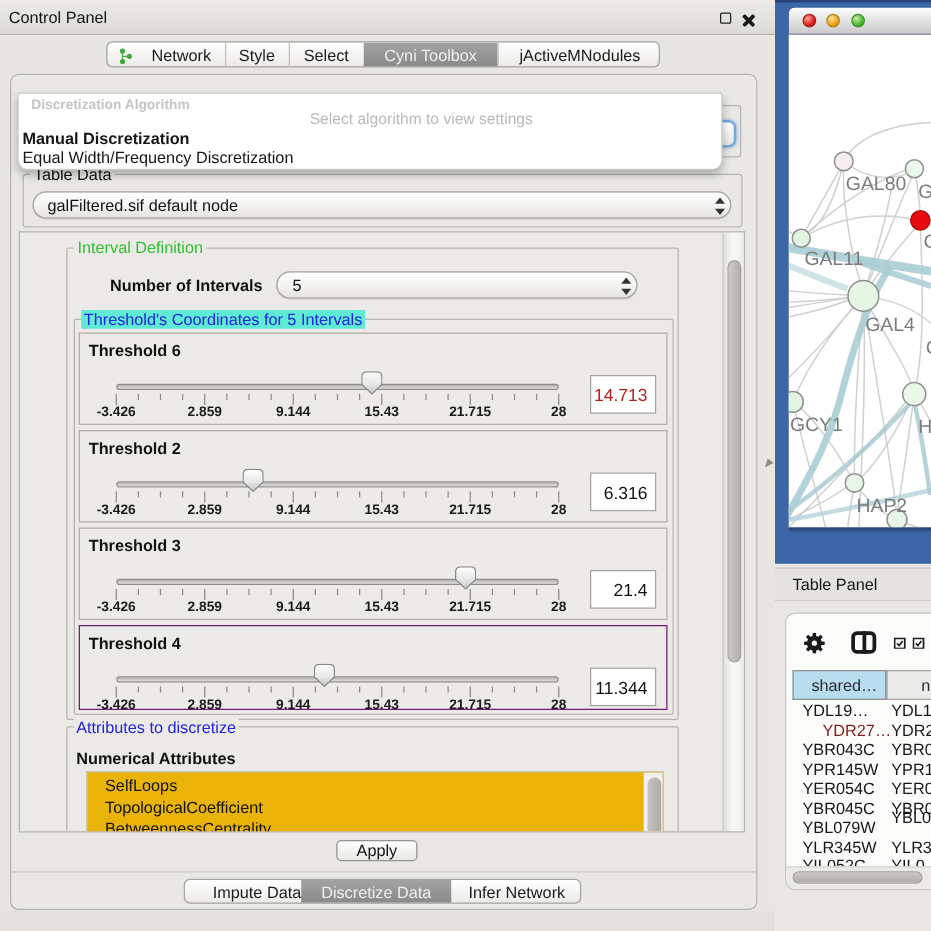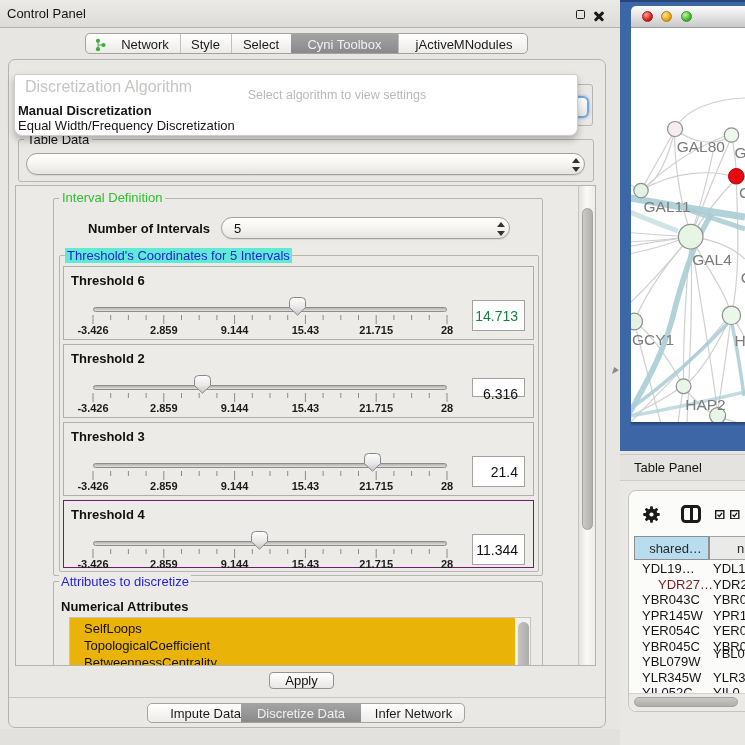--- a/index.html
+++ b/index.html
@@ -29,29 +29,30 @@
 <div class="abs" style="left:94px;top:0;width:51px;text-align:center;font-size:13px;color:#1a1a1a;line-height:21px">Style</div>
 <div class="abs" style="left:145px;top:0;width:60px;text-align:center;font-size:13px;color:#1a1a1a;line-height:21px">Select</div>
 <div class="abs" style="left:205px;top:0;width:107px;text-align:center;font-size:13px;color:#f0f0f0;line-height:21px">Cyni Toolbox</div>
 <div class="abs" style="left:313px;top:0;width:130px;text-align:center;font-size:13px;color:#1a1a1a;line-height:21px">jActiveMNodules</div>
 </div>
 <div class="abs" style="left:8px;top:59px;width:598px;height:669px;border:1px solid #b5b3b0;border-radius:7px;background:#e9e8e5"></div>
 <div class="abs" style="left:18px;top:84px;width:575px;height:42px;border:1px solid #b7b5b2;border-radius:3px"></div>
 <div class="abs" style="left:572px;top:96px;width:17px;height:22px;border-radius:6px;border:2.5px solid #74a8da;background:linear-gradient(#ffffff,#e8e6e3);box-shadow:0 0 3px rgba(90,150,220,0.8)"></div>
 
 <div class="abs" style="left:14px;top:74px;width:564px;height:62px;z-index:50;background:#fff;border:1px solid #cfcdcb;border-radius:3px 3px 8px 8px;box-shadow:0 4px 7px rgba(0,0,0,0.25)">
-<div class="abs" style="left:10px;top:3px;font-size:16px;font-weight:normal;color:#c6c5c3;white-space:nowrap">Discretization Algorithm</div>
+<div class="abs" style="left:10px;top:3px;font-size:11px;font-weight:bold;color:#c6c5c3;white-space:nowrap">Discretization Algorithm</div>
 <div class="abs" style="left:40px;top:13px;width:564px;text-align:center;font-size:12.5px;color:#bab9b7;">Select algorithm to view settings</div>
 <div class="abs" style="left:3px;top:28px;font-size:13px;font-weight:bold;color:#161616">Manual Discretization</div>
 <div class="abs" style="left:3px;top:43px;font-size:13px;color:#161616">Equal Width/Frequency Discretization</div>
 </div>
 
 <div class="abs" style="left:18px;top:139px;width:576px;height:43px;border:1px solid #b7b5b2;border-radius:3px"></div>
 <div class="abs" style="left:24px;top:132px;font-size:13px;color:#111;background:#e9e8e5;padding:0 3px">Table Data</div>
 <div style="position:absolute;left:26px;top:153px;width:559px;height:22px;border-radius:11.0px;border:1px solid #a3a19e;background:linear-gradient(#ffffff,#f4f3f1 55%,#e6e4e1);box-shadow:0 1px 1px rgba(0,0,0,0.08)">
+<div style="position:absolute;left:11px;top:0;font-size:13px;color:#111;line-height:21px;white-space:nowrap">galFiltered.sif default node</div>
 <div style="position:absolute;left:545px;top:4px;width:0;height:0;border-left:4px solid transparent;border-right:4px solid transparent;border-bottom:5.5px solid #333"></div>
 <div style="position:absolute;left:545px;top:12.5px;width:0;height:0;border-left:4px solid transparent;border-right:4px solid transparent;border-top:5.5px solid #333"></div>
 </div>
 <div class="abs" style="left:15px;top:185px;width:581px;height:481px;border:1px solid #b5b3b0;background:#eceae7;overflow:hidden">
 <div class="abs" style="left:37px;top:12px;width:490px;height:378px;border:1px solid #b7b5b2;border-radius:2px"></div>
 <div class="abs" style="left:43px;top:4px;font-size:13px;color:#2ec02e;background:#eceae7;padding:0 3px">Interval Definition</div>
 <div class="abs" style="left:72px;top:35px;font-size:13px;font-weight:bold;color:#111">Number of Intervals</div>
 <div style="position:absolute;left:205px;top:31px;width:289px;height:22px;border-radius:11.0px;border:1px solid #a3a19e;background:linear-gradient(#ffffff,#f4f3f1 55%,#e6e4e1);box-shadow:0 1px 1px rgba(0,0,0,0.08)">
 <div style="position:absolute;left:12px;top:0;font-size:13px;color:#111;line-height:21px;white-space:nowrap">5</div>
 <div style="position:absolute;left:275px;top:4px;width:0;height:0;border-left:4px solid transparent;border-right:4px solid transparent;border-bottom:5.5px solid #333"></div>
@@ -94,21 +95,21 @@
         <svg style="position:absolute;left:224.8px;top:30px;width:17px;height:19px" viewBox="0 0 17 19">
           <defs>
             <linearGradient id="thg47_80" x1="0" y1="0" x2="0" y2="1">
               <stop offset="0" stop-color="#fdfdfd"></stop>
               <stop offset="0.55" stop-color="#e8e8e8"></stop>
               <stop offset="1" stop-color="#c4c4c4"></stop>
             </linearGradient>
           </defs>
           <path d="M4.5,0.5 L12.5,0.5 Q16.5,0.5 16.5,4.5 L16.5,10.5 L8.5,18.2 L0.5,10.5 L0.5,4.5 Q0.5,0.5 4.5,0.5 Z" fill="url(#thg47_80)" stroke="#8a8886" stroke-width="1"></path>
         </svg>
-<div style="position:absolute;left:408px;top:33px;width:53px;height:31px;background:#fff;border:1px solid #a5a3a0;font-size:14px;color:#15803d;text-align:right;line-height:31px;padding-right:6px">14.713</div>
+<div style="position:absolute;left:408px;top:33px;width:53px;height:31px;background:#fff;border:1px solid #a5a3a0;font-size:14px;color:#b91c1c;text-align:right;line-height:31px;padding-right:6px">14.713</div>
 </div>
 <div style="position:absolute;left:47px;top:158px;width:471px;height:74px;background:#edebe8;border:1px solid #b0aeab">
 <div style="position:absolute;left:7px;top:6px;font-size:13px;font-weight:bold;color:#111">Threshold 2</div>
 <div style="position:absolute;left:29px;top:40px;width:354px;border-radius:3px;background:linear-gradient(#b4b2b0,#e2e0de);border:1px solid #8f8d8b;height:5px"></div>
 <svg style="position:absolute;left:0;top:48px;width:471px;height:10px" viewBox="0 0 471 10">
           <line x1="29.0" y1="0" x2="29.0" y2="9" stroke="#8d8b89" stroke-width="1"></line>
           <line x1="46.7" y1="0" x2="46.7" y2="5" stroke="#8d8b89" stroke-width="1"></line>
           <line x1="64.4" y1="0" x2="64.4" y2="5" stroke="#8d8b89" stroke-width="1"></line>
           <line x1="82.1" y1="0" x2="82.1" y2="5" stroke="#8d8b89" stroke-width="1"></line>
           <line x1="99.8" y1="0" x2="99.8" y2="9" stroke="#8d8b89" stroke-width="1"></line>
@@ -138,21 +139,21 @@
         <svg style="position:absolute;left:130.2px;top:30px;width:17px;height:19px" viewBox="0 0 17 19">
           <defs>
             <linearGradient id="thg47_158" x1="0" y1="0" x2="0" y2="1">
               <stop offset="0" stop-color="#fdfdfd"></stop>
               <stop offset="0.55" stop-color="#e8e8e8"></stop>
               <stop offset="1" stop-color="#c4c4c4"></stop>
             </linearGradient>
           </defs>
           <path d="M4.5,0.5 L12.5,0.5 Q16.5,0.5 16.5,4.5 L16.5,10.5 L8.5,18.2 L0.5,10.5 L0.5,4.5 Q0.5,0.5 4.5,0.5 Z" fill="url(#thg47_158)" stroke="#8a8886" stroke-width="1"></path>
         </svg>
-<div style="position:absolute;left:408px;top:33px;width:53px;height:19px;background:#fff;border:1px solid #a5a3a0;font-size:14px;color:#111;text-align:right;line-height:31px;padding-right:6px">6.316</div>
+<div style="position:absolute;left:408px;top:33px;width:53px;height:31px;background:#fff;border:1px solid #a5a3a0;font-size:14px;color:#111;text-align:right;line-height:31px;padding-right:6px">6.316</div>
 </div>
 <div style="position:absolute;left:47px;top:236px;width:471px;height:74px;background:#edebe8;border:1px solid #b0aeab">
 <div style="position:absolute;left:7px;top:6px;font-size:13px;font-weight:bold;color:#111">Threshold 3</div>
 <div style="position:absolute;left:29px;top:40px;width:354px;border-radius:3px;background:linear-gradient(#b4b2b0,#e2e0de);border:1px solid #8f8d8b;height:5px"></div>
 <svg style="position:absolute;left:0;top:48px;width:471px;height:10px" viewBox="0 0 471 10">
           <line x1="29.0" y1="0" x2="29.0" y2="9" stroke="#8d8b89" stroke-width="1"></line>
           <line x1="46.7" y1="0" x2="46.7" y2="5" stroke="#8d8b89" stroke-width="1"></line>
           <line x1="64.4" y1="0" x2="64.4" y2="5" stroke="#8d8b89" stroke-width="1"></line>
           <line x1="82.1" y1="0" x2="82.1" y2="5" stroke="#8d8b89" stroke-width="1"></line>
           <line x1="99.8" y1="0" x2="99.8" y2="9" stroke="#8d8b89" stroke-width="1"></line>

